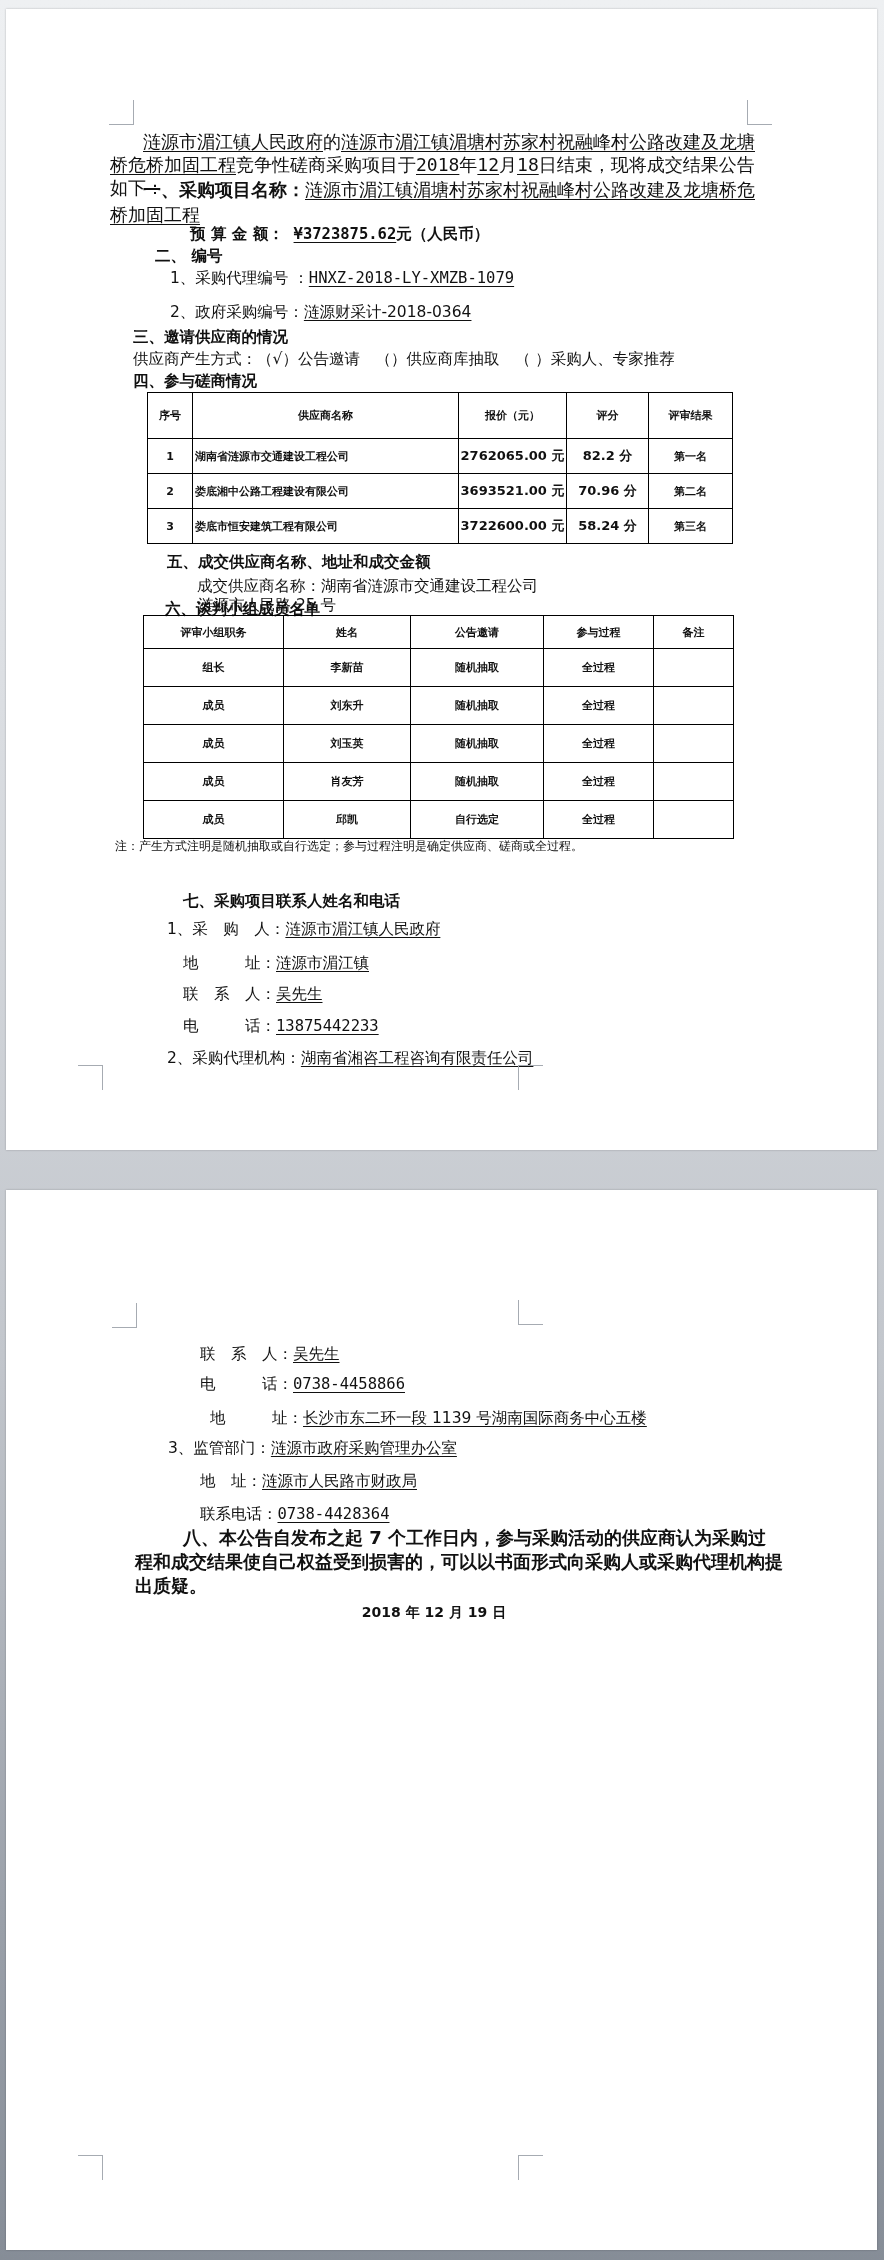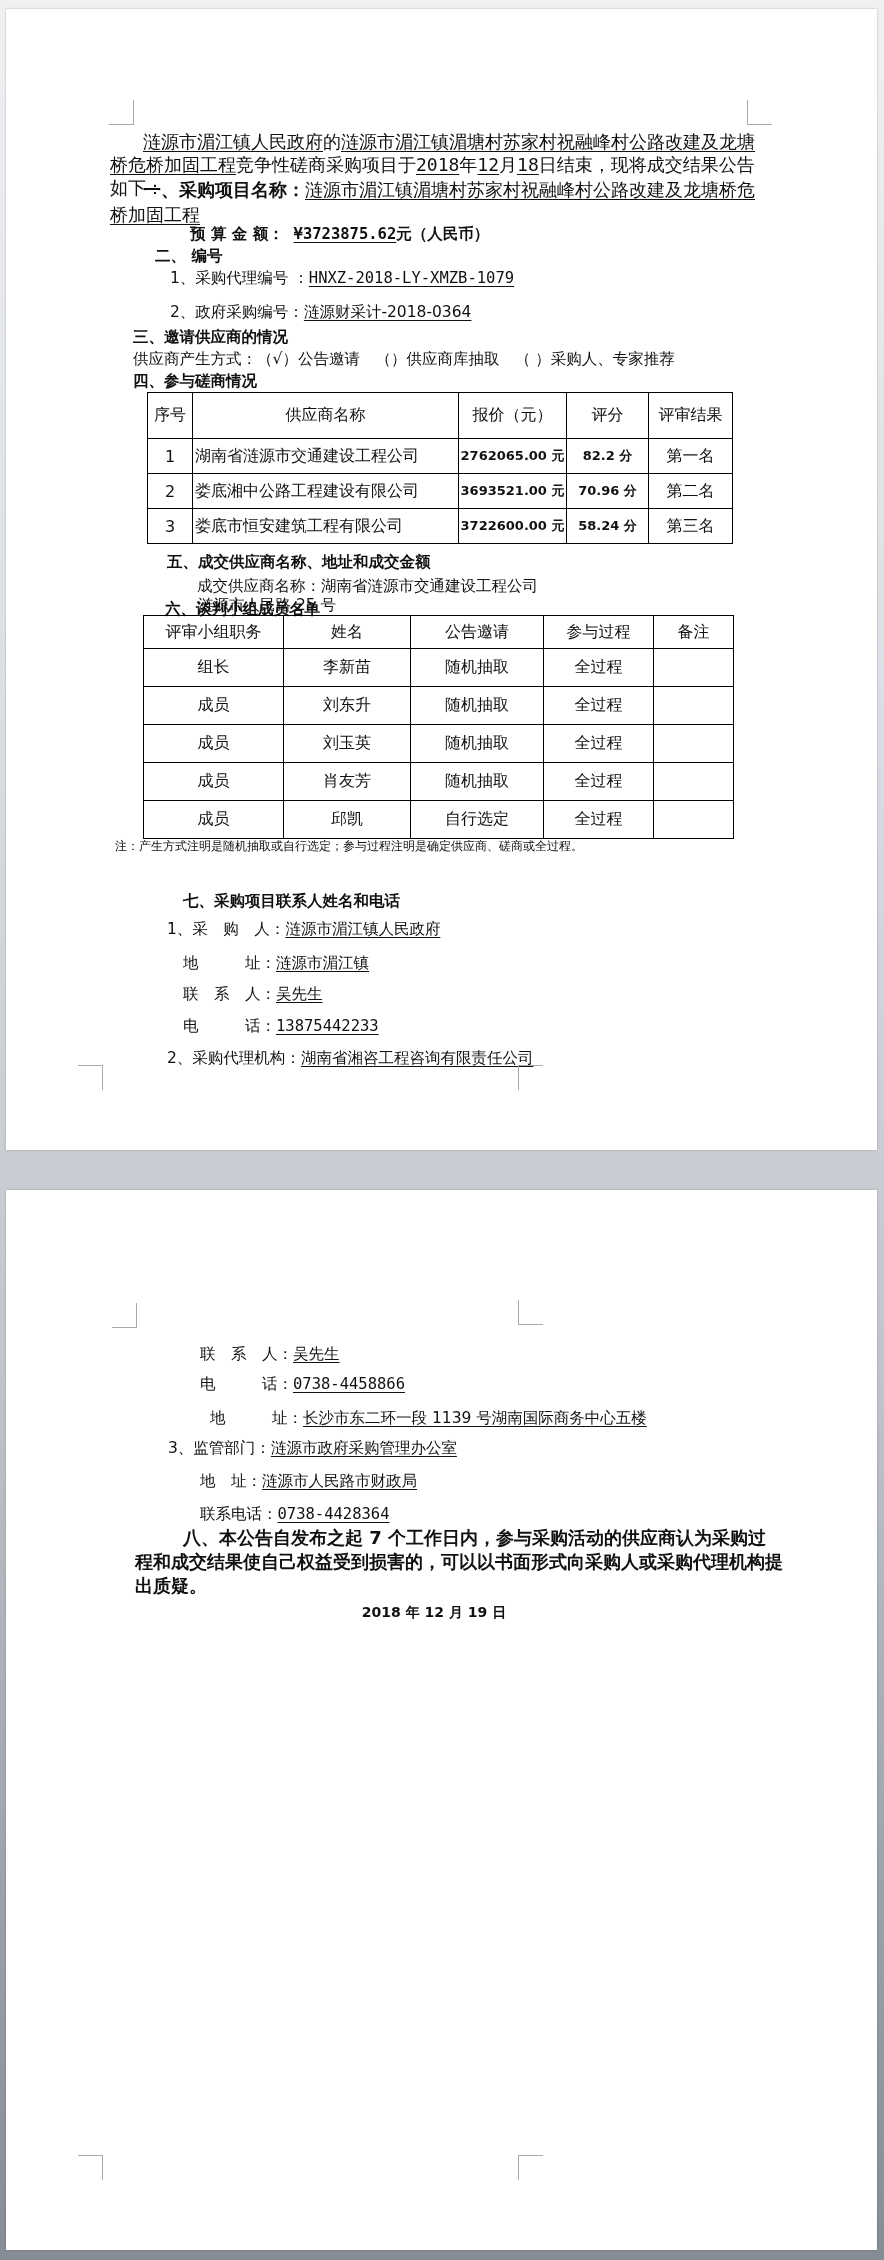--- a/index.html
+++ b/index.html
@@ -11,22 +11,22 @@
   .page{position:absolute;left:6px;width:871px;background:#ffffff;box-shadow:0 0 2px rgba(0,0,0,.25);}
   #page1{top:9px;height:1141px;}
   #page2{top:1190px;height:1060px;}
   .blk{position:absolute;margin:0;white-space:nowrap;font-size:15.5px;line-height:22px;}
   .para{position:absolute;margin:0;font-size:18px;}
   .b{font-weight:bold;}
   .u{text-decoration:underline;text-underline-offset:3px;}
   .mono{font-family:"DejaVu Sans Mono",monospace;}
   .small{font-size:12px;}
   table{border-collapse:collapse;table-layout:fixed;border:1.5px solid #000;}
-  td,th{border:1px solid #000;font-weight:normal;text-align:center;vertical-align:middle;
-        font-size:16px;padding:0;overflow:hidden;}
+  td,th{border:1px solid #000;font-weight:bold;text-align:center;vertical-align:middle;
+        font-size:11px;padding:0;overflow:hidden;}
   .name-cell{text-align:left;padding-left:2px;}
   .num{font-weight:bold;font-size:13px;}
   .mark{position:absolute;width:24px;height:24px;}
   .mtl{border-right:1px solid #a6abb2;border-bottom:1px solid #a6abb2;}
   .mtr{border-left:1px solid #a6abb2;border-bottom:1px solid #a6abb2;}
   .mbl{border-right:1px solid #a6abb2;border-top:1px solid #a6abb2;}
   .mbr{border-left:1px solid #a6abb2;border-top:1px solid #a6abb2;}
   .overlap-wrap{position:absolute;height:26px;}
   .overlap-wrap .ob{position:absolute;left:0;top:4px;margin-left:48px;}
   .overlap-wrap .op{position:absolute;left:81px;top:0;}

